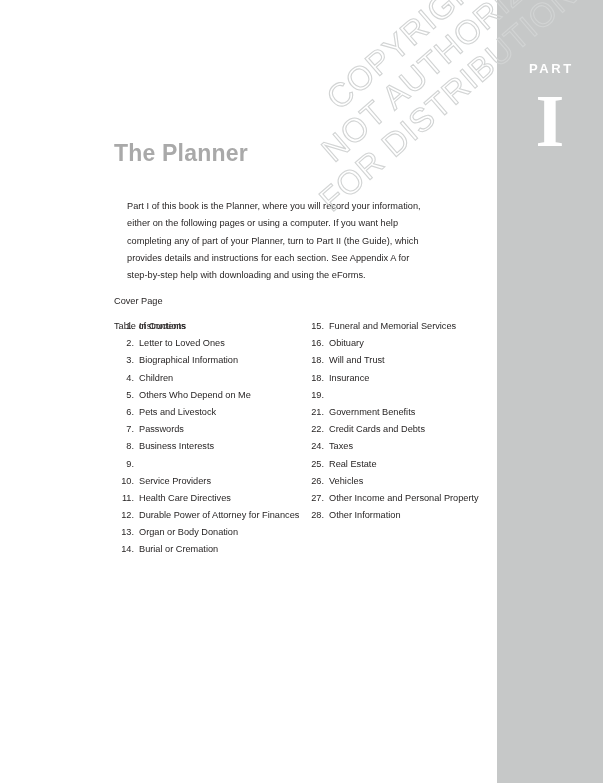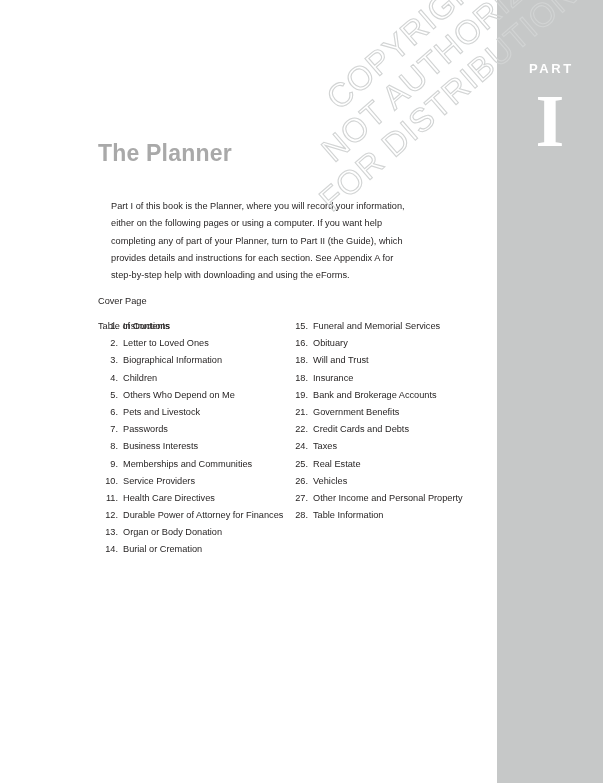--- a/index.html
+++ b/index.html
@@ -72,21 +72,21 @@
     line-height: 36px;
     white-space: nowrap;
   }
   #watermark .wm-1 { margin-left: 46px; }
   #watermark .wm-2 { margin-left: 8px; }
   #watermark .wm-3 { margin-left: -26px; }
   
   #content {
     position: absolute;
     top: 0;
-    left: 0;
+    left: 16px;
     width: 497px;
     height: 783px;
   }
   #page-title {
     position: absolute;
     top: 140px;
     left: 98px;
     color: #a9a9a9;
     font-size: 23px;
     font-weight: bold;
@@ -185,21 +185,20 @@
         <div class="toc-row">
           <span class="toc-num">7.</span>
           <span class="toc-text">Passwords</span>
         </div>
         <div class="toc-row">
           <span class="toc-num">8.</span>
           <span class="toc-text">Business Interests</span>
         </div>
         <div class="toc-row">
           <span class="toc-num">9.</span>
-          <span class="toc-text">Memberships and Communities</span>
         </div>
         <div class="toc-row">
           <span class="toc-num">10.</span>
           <span class="toc-text">Service Providers</span>
         </div>
         <div class="toc-row">
           <span class="toc-num">11.</span>
           <span class="toc-text">Health Care Directives</span>
         </div>
         <div class="toc-row">
@@ -227,21 +226,20 @@
         <div class="toc-row">
           <span class="toc-num">18.</span>
           <span class="toc-text">Will and Trust</span>
         </div>
         <div class="toc-row">
           <span class="toc-num">18.</span>
           <span class="toc-text">Insurance</span>
         </div>
         <div class="toc-row">
           <span class="toc-num">19.</span>
-          <span class="toc-text">Bank and Brokerage Accounts</span>
         </div>
         <div class="toc-row">
           <span class="toc-num">21.</span>
           <span class="toc-text">Government Benefits</span>
         </div>
         <div class="toc-row">
           <span class="toc-num">22.</span>
           <span class="toc-text">Credit Cards and Debts</span>
         </div>
         <div class="toc-row">
@@ -255,21 +253,21 @@
         <div class="toc-row">
           <span class="toc-num">26.</span>
           <span class="toc-text">Vehicles</span>
         </div>
         <div class="toc-row">
           <span class="toc-num">27.</span>
           <span class="toc-text">Other Income and Personal Property</span>
         </div>
         <div class="toc-row">
           <span class="toc-num">28.</span>
-          <span class="toc-text">Table Information</span>
+          <span class="toc-text">Other Information</span>
         </div>
       </div>
 
   </div>
 
   <div id="sidebar"></div>
   <div id="part-label">PART</div>
   <div id="part-number">I</div>
 
   <div id="watermark">

